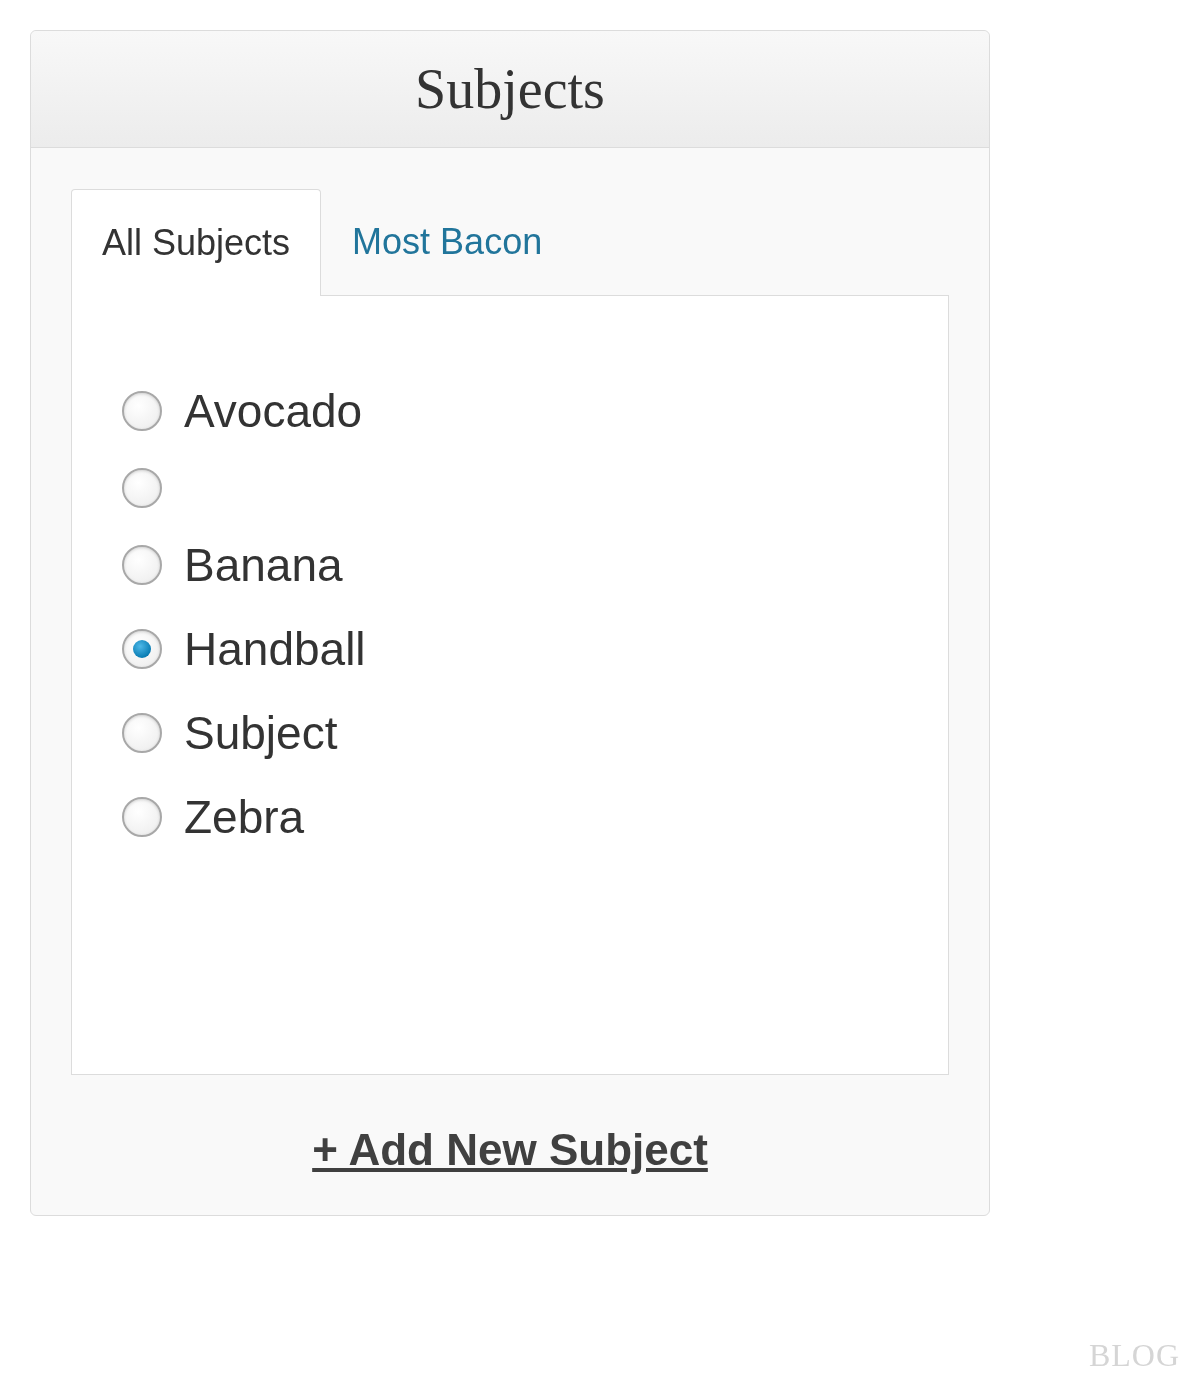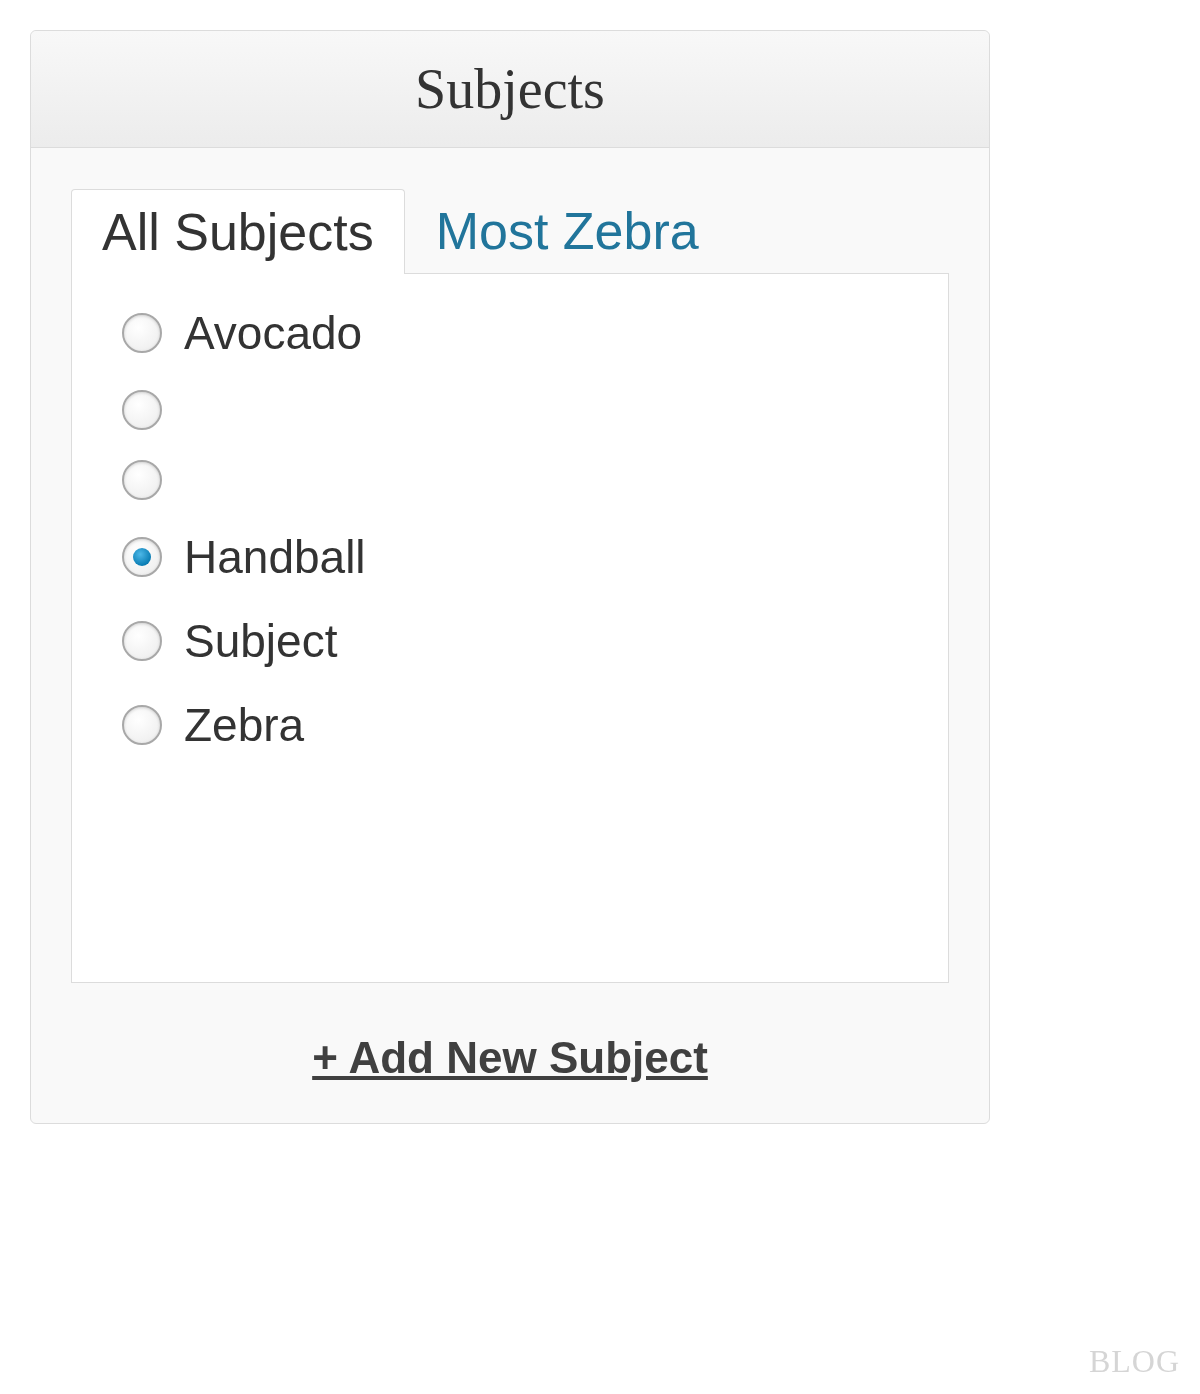--- a/index.html
+++ b/index.html
@@ -29,43 +29,43 @@
       font-weight: normal;
     }
     .panel-body {
       padding: 40px 40px 40px 40px;
     }
     .tab-row {
       display: flex;
       align-items: flex-end;
     }
     .tab {
-      font-size: 52px;
-      padding: 12px 30px;
+      font-size: 36px;
+      padding: 32px 30px;
       color: #21759b;
       cursor: pointer;
       border: 1px solid transparent;
       border-bottom: none;
       position: relative;
     }
     .tab.active {
       background: #ffffff;
       color: #333333;
       border: 1px solid #dcdcdc;
       border-bottom: none;
       border-top-left-radius: 4px;
       border-top-right-radius: 4px;
       position: relative;
       top: 1px;
       z-index: 2;
     }
     .tab-content {
       background: #ffffff;
       border: 1px solid #dcdcdc;
-      padding: 32px 50px 200px 50px;
+      padding: 88px 50px 200px 50px;
       position: relative;
     }
     .radio-list {
       list-style: none;
     }
     .radio-item {
       display: flex;
       align-items: center;
       margin-bottom: 30px;
       cursor: pointer;
@@ -99,21 +99,21 @@
       margin-top: 50px;
       font-size: 44px;
       font-weight: bold;
       color: #404040;
       text-decoration: underline;
       cursor: pointer;
     }
     .watermark {
       position: fixed;
       right: 20px;
-      bottom: 14px;
+      bottom: 20px;
       font-family: "Comic Sans MS", cursive;
       color: rgba(150,150,150,0.4);
       font-size: 32px;
       text-shadow: 0 0 2px #fff;
       letter-spacing: 1px;
       pointer-events: none;
     }
   </style>
 </head>
 <body>
@@ -121,34 +121,35 @@
 <div class="panel">
   <div class="panel-header">
     <h2 class="panel-title">Subjects</h2>
   </div>
   <div class="panel-body">
     <div class="tab-row">
       <div class="tab active">
         <span>All Subjects</span>
       </div>
       <div class="tab">
-        <span>Most Zebra</span>
+        <span>Most Bacon</span>
       </div>
     </div>
     <div class="tab-content">
       <ul class="radio-list">
         <li class="radio-item">
           <span class="radio-visual"></span>
           <span class="radio-label">Avocado</span>
         </li>
         <li class="radio-item">
           <span class="radio-visual"></span>
         </li>
         <li class="radio-item">
           <span class="radio-visual"></span>
+          <span class="radio-label">Banana</span>
         </li>
         <li class="radio-item">
           <span class="radio-visual checked"></span>
           <span class="radio-label">Handball</span>
         </li>
         <li class="radio-item">
           <span class="radio-visual"></span>
           <span class="radio-label">Subject</span>
         </li>
         <li class="radio-item">

